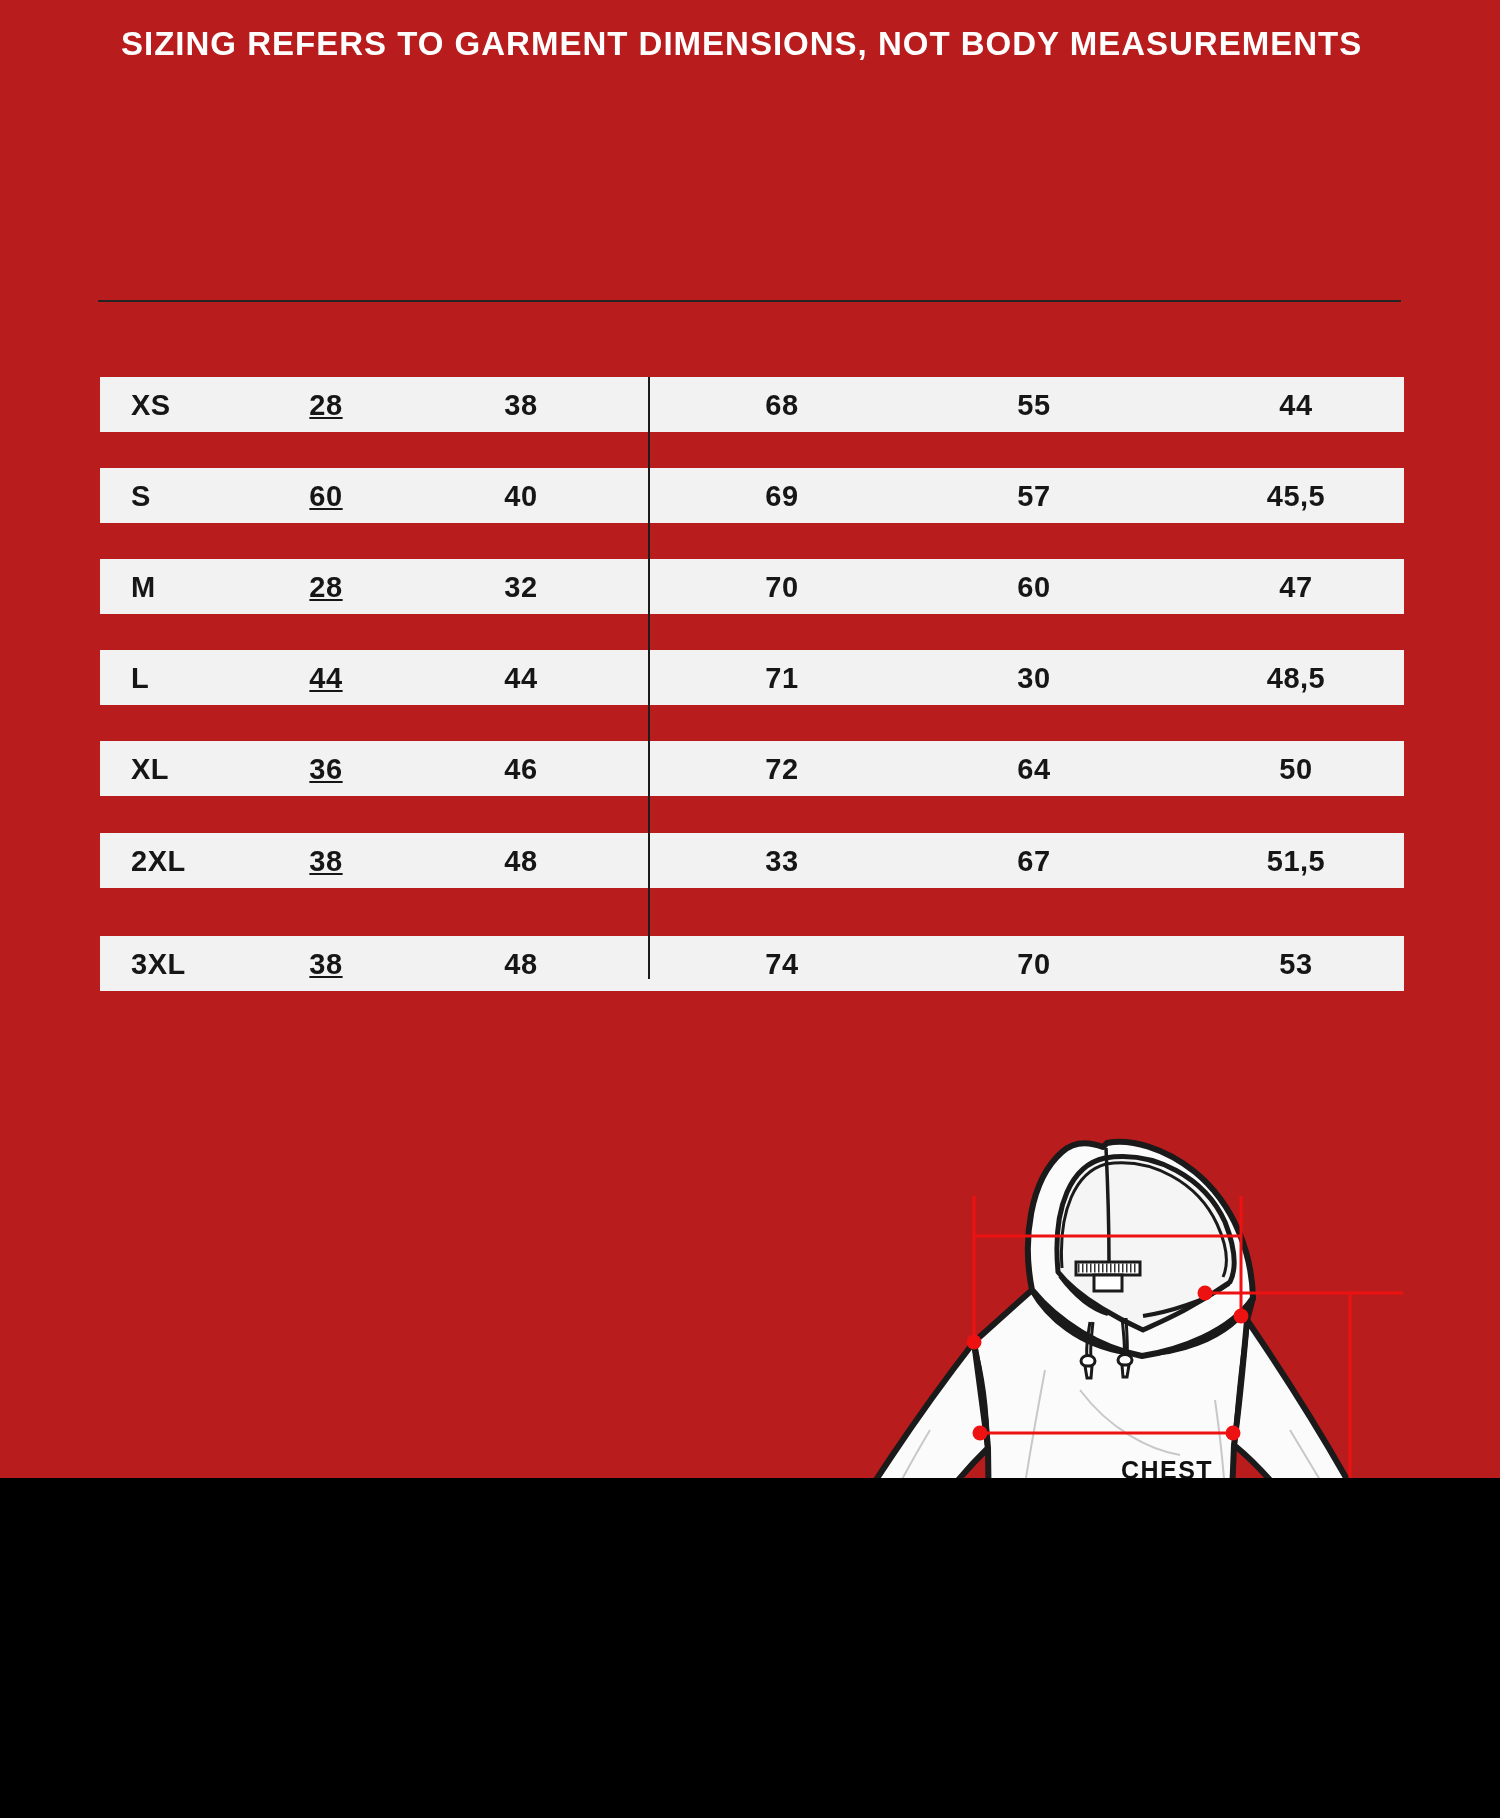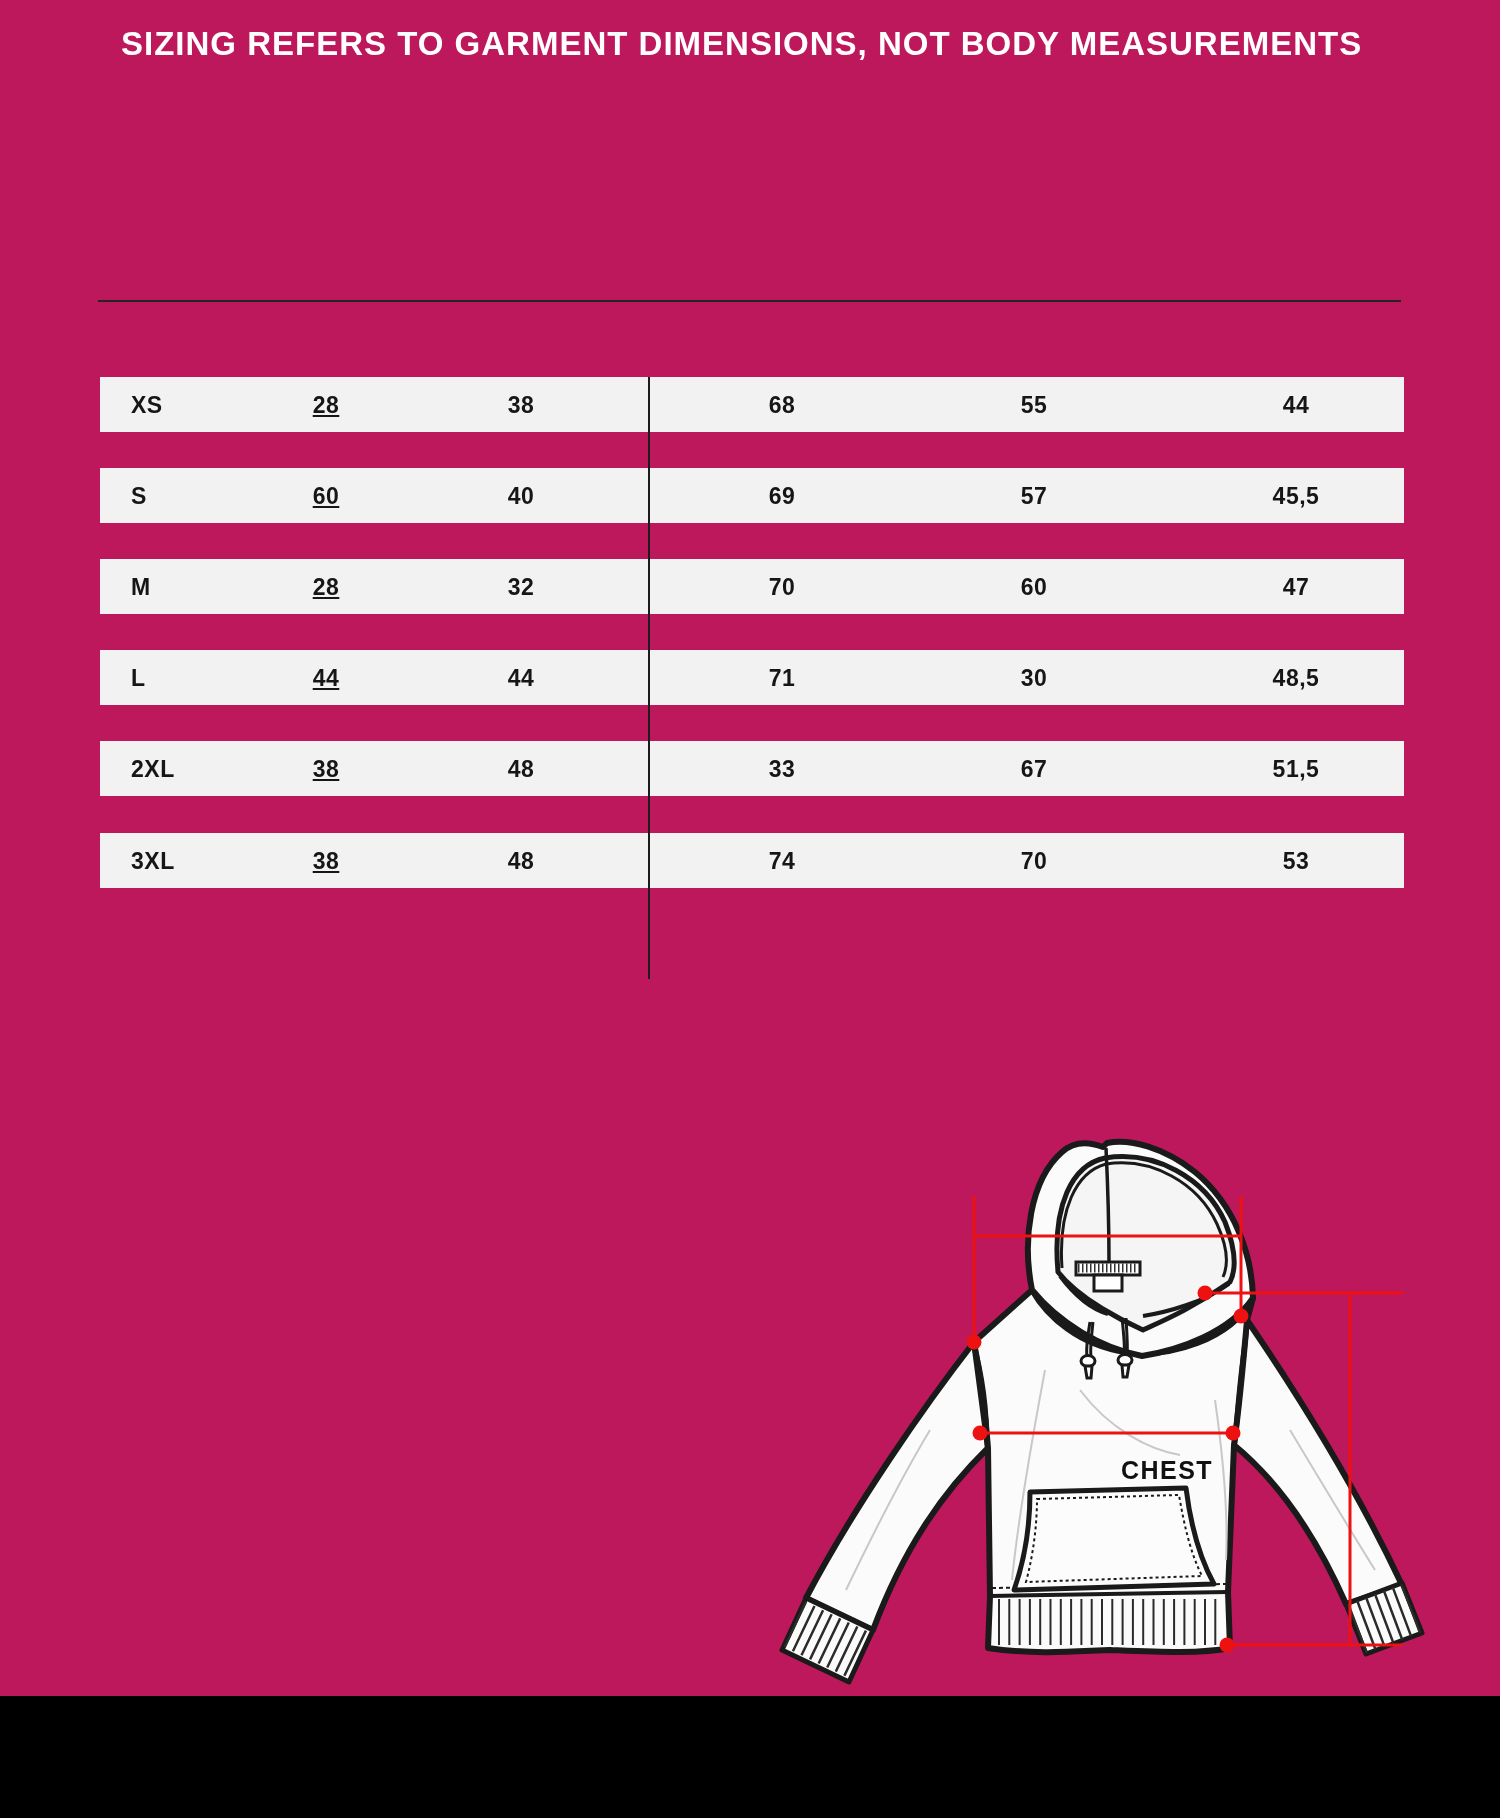--- a/index.html
+++ b/index.html
@@ -1,26 +1,26 @@
 <!DOCTYPE html>
 <html><head>
 <meta charset="utf-8">
 <style>
   html,body{margin:0;padding:0;background:#000;}
-  #screen{position:relative;width:1500px;height:1696px;background:#be185d;overflow:hidden;
+  #screen{position:relative;width:1500px;height:1478px;background:#b91c1c;overflow:hidden;
           font-family:"Liberation Sans",sans-serif;}
   .disclaimer{position:absolute;left:121px;top:22px;color:#fff;font-size:33px;font-weight:bold;
               letter-spacing:1px;line-height:44px;white-space:nowrap;}
   .top-divider{position:absolute;left:98px;top:300px;width:1303px;height:2px;background:#242424;}
   .size-table{position:absolute;left:0;top:0;width:1500px;height:1000px;}
   .row{position:absolute;left:100px;width:1304px;height:55px;background:#f2f2f2;}
   .row:nth-child(1){top:377px}.row:nth-child(2){top:468px}.row:nth-child(3){top:559px}
   .row:nth-child(4){top:650px}.row:nth-child(5){top:741px}.row:nth-child(6){top:833px}
   .row:nth-child(7){top:936px}
-  .cell{position:absolute;top:0;height:55px;line-height:56px;font-size:23px;font-weight:bold;
+  .cell{position:absolute;top:0;height:55px;line-height:56px;font-size:29px;font-weight:bold;
         color:#161616;text-align:center;letter-spacing:.5px;}
   .c-size{left:31px;width:110px;text-align:left;}
   .c1{left:246px;width:160px;}
   .c2{left:341px;width:160px;}
   .c3{left:602px;width:160px;}
   .c4{left:854px;width:160px;}
   .c5{left:1116px;width:160px;}
   .c1{left:146px;text-decoration:underline;}
   .v-divider{position:absolute;left:648px;top:377px;width:2px;height:602px;background:#1c1c1c;z-index:5;}
   .diagram-svg{position:absolute;left:0;top:0;width:1500px;height:1818px;}
@@ -63,20 +63,28 @@
     </div>
     <div class="row">
       <span class="cell c-size">L</span>
       <span class="cell c1">44</span>
       <span class="cell c2">44</span>
       <span class="cell c3">71</span>
       <span class="cell c4">30</span>
       <span class="cell c5">48,5</span>
     </div>
     <div class="row">
+      <span class="cell c-size">XL</span>
+      <span class="cell c1">36</span>
+      <span class="cell c2">46</span>
+      <span class="cell c3">72</span>
+      <span class="cell c4">64</span>
+      <span class="cell c5">50</span>
+    </div>
+    <div class="row">
       <span class="cell c-size">2XL</span>
       <span class="cell c1">38</span>
       <span class="cell c2">48</span>
       <span class="cell c3">33</span>
       <span class="cell c4">67</span>
       <span class="cell c5">51,5</span>
     </div>
     <div class="row">
       <span class="cell c-size">3XL</span>
       <span class="cell c1">38</span>

